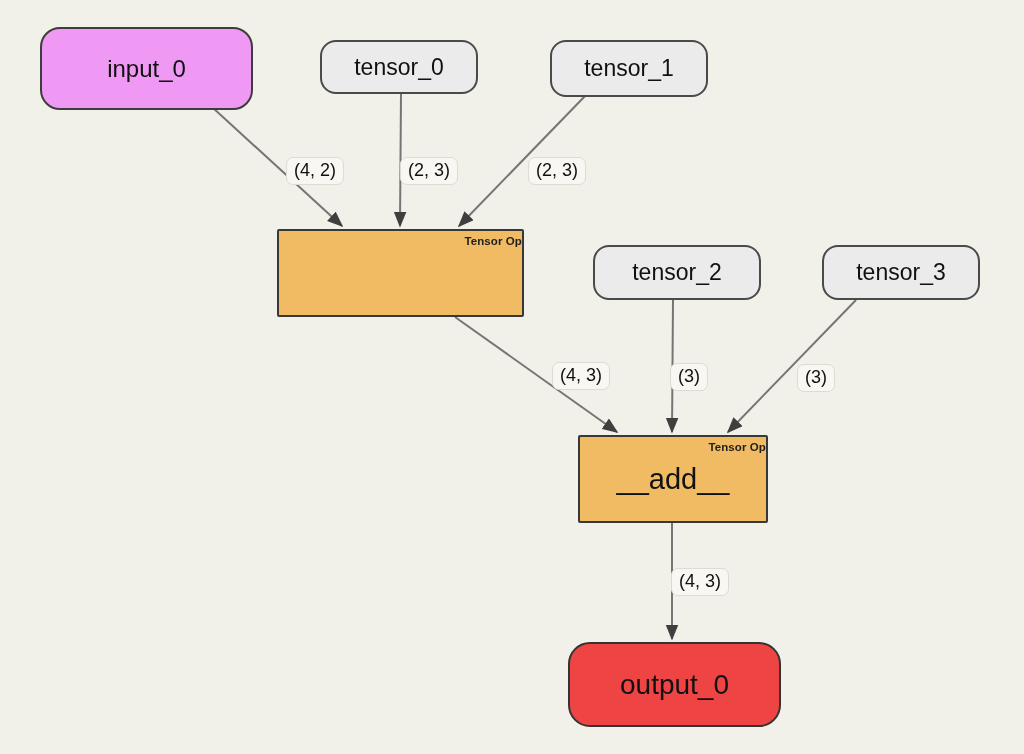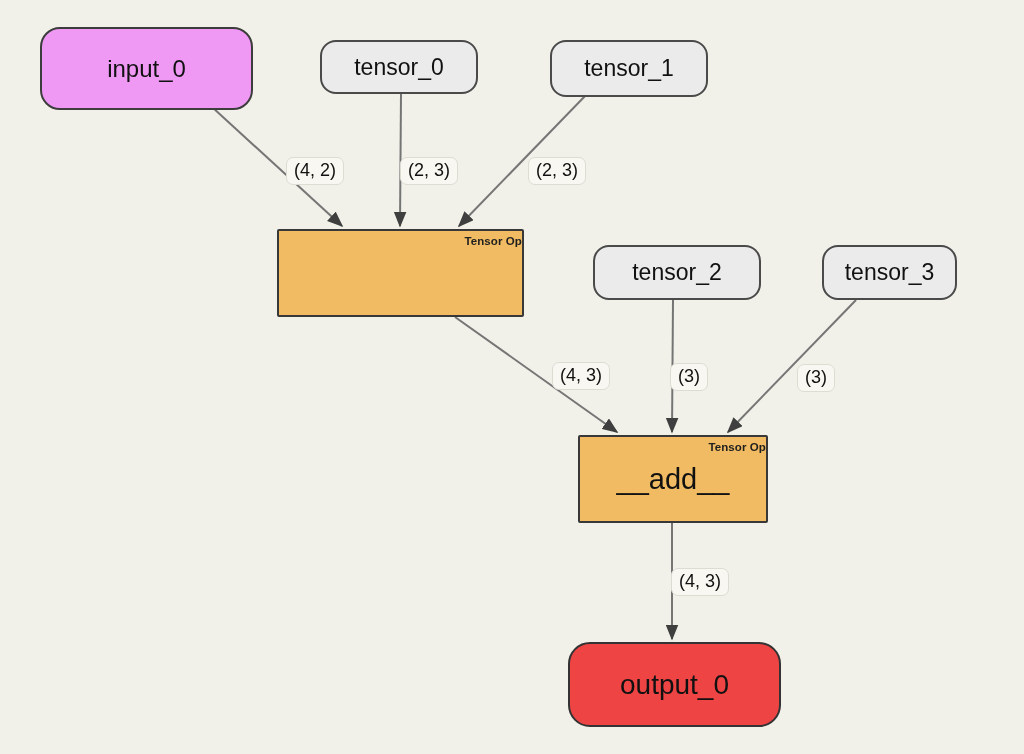--- a/index.html
+++ b/index.html
@@ -26,21 +26,21 @@
     background: #ef99f4; border: 2.5px solid #3d3d3d; border-radius: 20px;
     font-size: 24px;
   }
   .node-tensor {
     background: #ebebeb; border: 2px solid #4a4a4a; border-radius: 16px;
     font-size: 23px;
   }
   .node-tensor-0 { left: 320px; top: 40px; width: 158px; height: 54px; }
   .node-tensor-1 { left: 550px; top: 40px; width: 158px; height: 57px; }
   .node-tensor-2 { left: 593px; top: 245px; width: 168px; height: 55px; }
-  .node-tensor-3 { left: 822px; top: 245px; width: 135px; height: 55px; }
+  .node-tensor-3 { left: 822px; top: 245px; width: 158px; height: 55px; }
   .node-op {
     background: #f0bb62; border: 2px solid #383838; border-radius: 2px;
     font-size: 29px;
   }
   .node-matmul { left: 277px; top: 229px; width: 247px; height: 88px; }
   .node-add    { left: 578px; top: 435px; width: 190px; height: 88px; }
   .node-output {
     left: 568px; top: 642px; width: 213px; height: 85px;
     background: #ef4444; border: 2.5px solid #333; border-radius: 22px;
     font-size: 28px;

